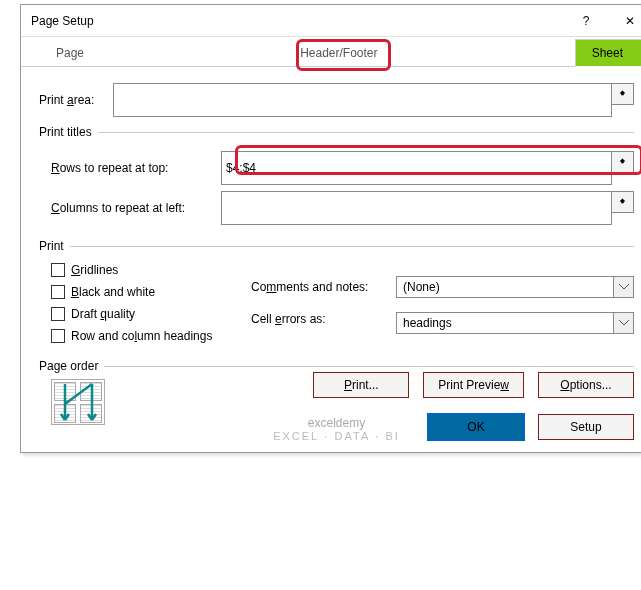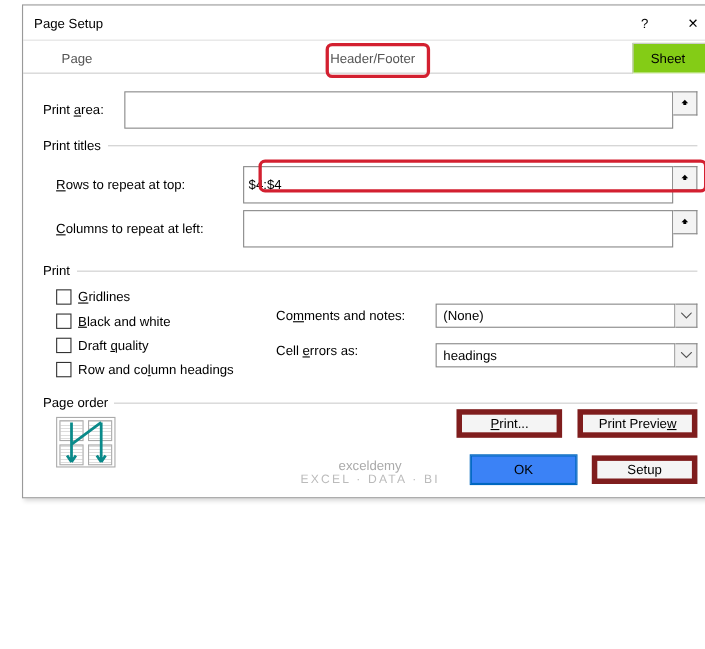--- a/index.html
+++ b/index.html
@@ -30,22 +30,22 @@
   .select .val { flex: 1; height: 22px; border: 1px solid #888; padding: 2px 6px; display:flex; align-items:center; }
   .select .dd { width: 20px; height: 22px; border: 1px solid #888; border-left: none; background: #f0f0f0; display:flex; align-items:center; justify-content:center; }
   .radiorow { display: flex; align-items: center; margin: 6px 0; gap: 8px; }
   .radio { width: 14px; height: 14px; border: 1px solid #333; border-radius: 50%; display: inline-flex; align-items:center; justify-content:center; }
   .radio.sel::after { content:""; width:7px; height:7px; background:#333; border-radius:50%; }
   .orderwrap { display:flex; gap: 20px; align-items:flex-start; }
   .ordericon { width: 54px; height: 46px; border:1px solid #aaa; position:relative; background:#fff; }
   .ordericon .cell { position:absolute; border:1px solid #aaa; background:repeating-linear-gradient(#ddd,#ddd 1px,#fff 1px,#fff 3px); }
   .btnrow { position:absolute; bottom: 54px; right: 18px; display:flex; gap: 14px; }
   .btnrow2 { position:absolute; bottom: 12px; right: 18px; display:flex; gap: 14px; align-items:center; }
-  .pushbtn { min-width: 96px; height: 26px; border:5px solid #7f1d1d; background:#f4f4f4; display:flex; align-items:center; justify-content:center; padding: 0 14px; }
-  .pushbtn.primary { border:1px solid #0067c0; outline:1px solid #0067c0; background:#3b82f6; }
+  .pushbtn { min-width: 96px; height: 26px; border:1px solid #7f1d1d; background:#f4f4f4; display:flex; align-items:center; justify-content:center; padding: 0 14px; }
+  .pushbtn.primary { border:1px solid #0067c0; outline:1px solid #0067c0; background:#0369a1; }
   .under { text-decoration: underline; text-decoration-thickness:1px; }
   .watermark { position:absolute; bottom: 10px; left: 50%; transform:translateX(-50%); text-align:center; color:#aaa; font-size:13px; pointer-events:none; }
   .watermark .s { font-size:11px; letter-spacing:2px; color:#bbb; }
 </style>
 </head>
 <body>
 
 <div class="dialog">
   <div class="titlebar">
     <span class="title">Page Setup</span>
@@ -168,20 +168,23 @@
 
   </div>
 
   <div class="btnrow">
     <div class="pushbtn">
         <span><span class="under">P</span>rint...</span>
       </div>
     <div class="pushbtn">
         <span>Print Previe<span class="under">w</span></span>
       </div>
+    <div class="pushbtn">
+        <span><span class="under">O</span>ptions...</span>
+      </div>
   </div>
 
   <div class="btnrow2">
     <div class="pushbtn primary">OK</div>
     <div class="pushbtn">Setup</div>
   </div>
 
   <div class="watermark">
     <div>exceldemy</div>
     <div class="s">EXCEL · DATA · BI</div>

